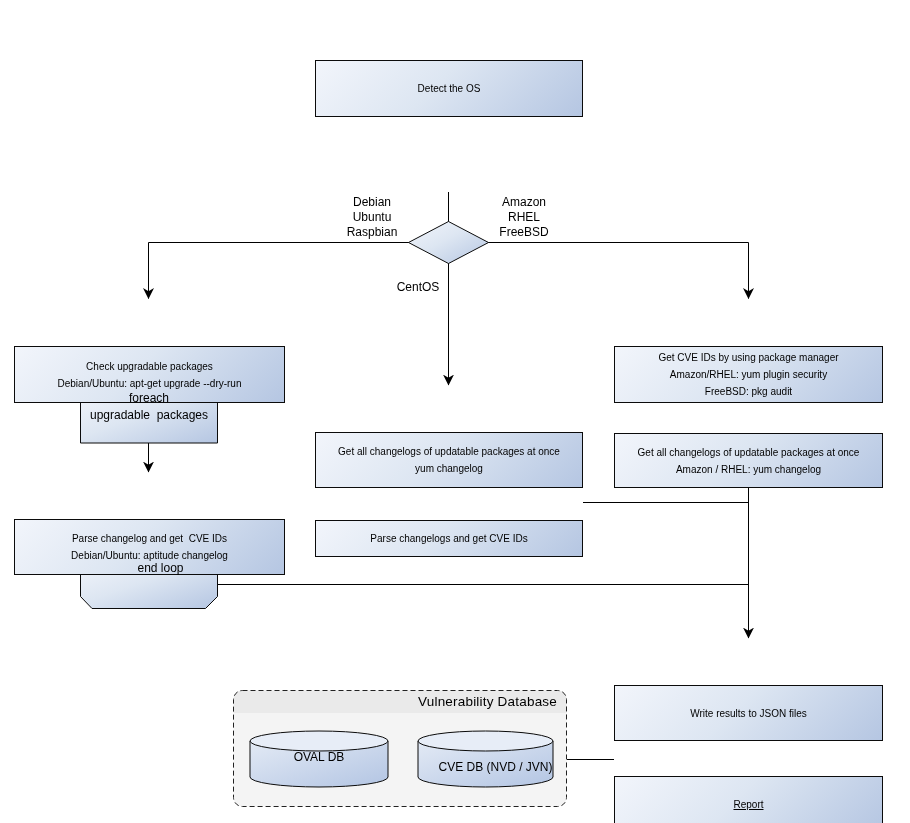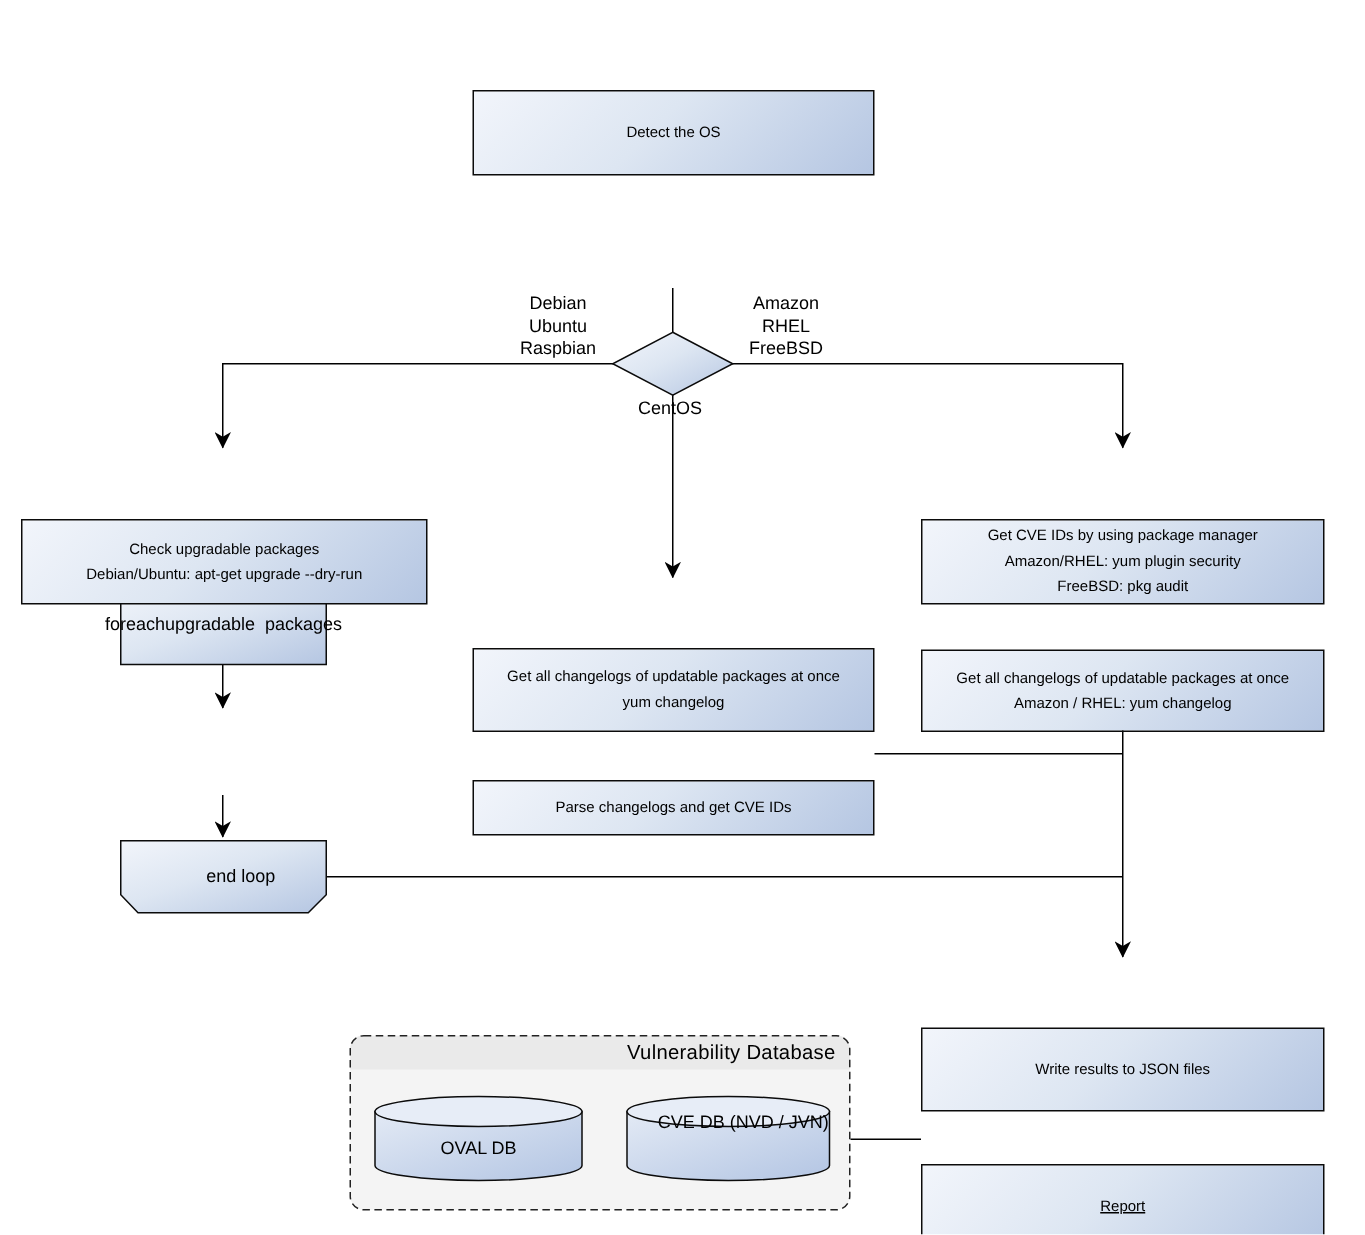--- a/index.html
+++ b/index.html
@@ -9,21 +9,21 @@
   }
   #wires{position:absolute;left:0;top:0;width:910px;height:823px;z-index:0;}
   .node{
     position:absolute;z-index:1;box-sizing:border-box;
     background:linear-gradient(135deg,#f2f5fb 0%,#dde6f2 45%,#b5c6e2 100%);
     border:1px solid #0b0b0b;
     display:flex;flex-direction:column;align-items:center;justify-content:center;
     font-size:10px;line-height:17px;text-align:center;margin-top:45px;
   }
   .shape-label{
-    position:absolute;z-index:2;display:flex;flex-direction:row;align-items:center;justify-content:center;
+    position:absolute;z-index:2;display:flex;flex-direction:column;align-items:center;
     font-size:12px;line-height:17px;text-align:center;background:transparent;
   }
   .line{white-space:pre;}
   .edge-label{
     position:absolute;z-index:1;font-size:12px;line-height:15px;text-align:center;
   }
   .group-title{
     position:absolute;z-index:2;font-size:13.5px;line-height:22px;text-align:right;
     letter-spacing:0.2px;
   }
@@ -88,20 +88,24 @@
   <div class="node" style="left:315px;top:15px;width:268px;height:57px;">
     <div class="line">Detect the OS</div>
   </div>
 
 
   <div class="node" style="left:14px;top:301px;width:271px;height:57px;">
     <div class="line">Check upgradable packages</div>
     <div class="line">Debian/Ubuntu: apt-get upgrade --dry-run</div>
   </div>
 
+  <div class="node" style="left:14px;top:474px;width:271px;height:56px;">
+    <div class="line">Parse changelog and get  CVE IDs</div>
+    <div class="line">Debian/Ubuntu: aptitude changelog</div>
+  </div>
 
   <div class="node" style="left:315px;top:387px;width:268px;height:56px;">
     <div class="line">Get all changelogs of updatable packages at once</div>
     <div class="line">yum changelog</div>
   </div>
 
   <div class="node" style="left:315px;top:475px;width:268px;height:37px;">
     <div class="line">Parse changelogs and get CVE IDs</div>
   </div>
 
@@ -135,25 +139,25 @@
   <div class="edge-label" style="left:322px;top:195px;width:100px;">
     <div class="line">Debian</div>
     <div class="line">Ubuntu</div>
     <div class="line">Raspbian</div>
   </div>
   <div class="edge-label" style="left:474px;top:195px;width:100px;">
     <div class="line">Amazon</div>
     <div class="line">RHEL</div>
     <div class="line">FreeBSD</div>
   </div>
-  <div class="edge-label" style="left:368px;top:265px;width:100px;text-align:right;">
+  <div class="edge-label" style="left:368px;top:280px;width:100px;">
     <div class="line">CentOS</div>
   </div>
 
   <div class="group-title" style="left:243px;top:691px;width:314px;height:22px;">Vulnerability Database</div>
   <div class="shape-label" style="left:250px;top:749px;width:138px;height:32px;">
     <div class="line">OVAL DB</div>
   </div>
-  <div class="shape-label" style="left:418px;top:732px;width:155px;height:32px;">
+  <div class="shape-label" style="left:418px;top:759px;width:155px;height:32px;">
     <div class="line">CVE DB (NVD / JVN)</div>
   </div>
 
 </div>
 
 </body></html>

